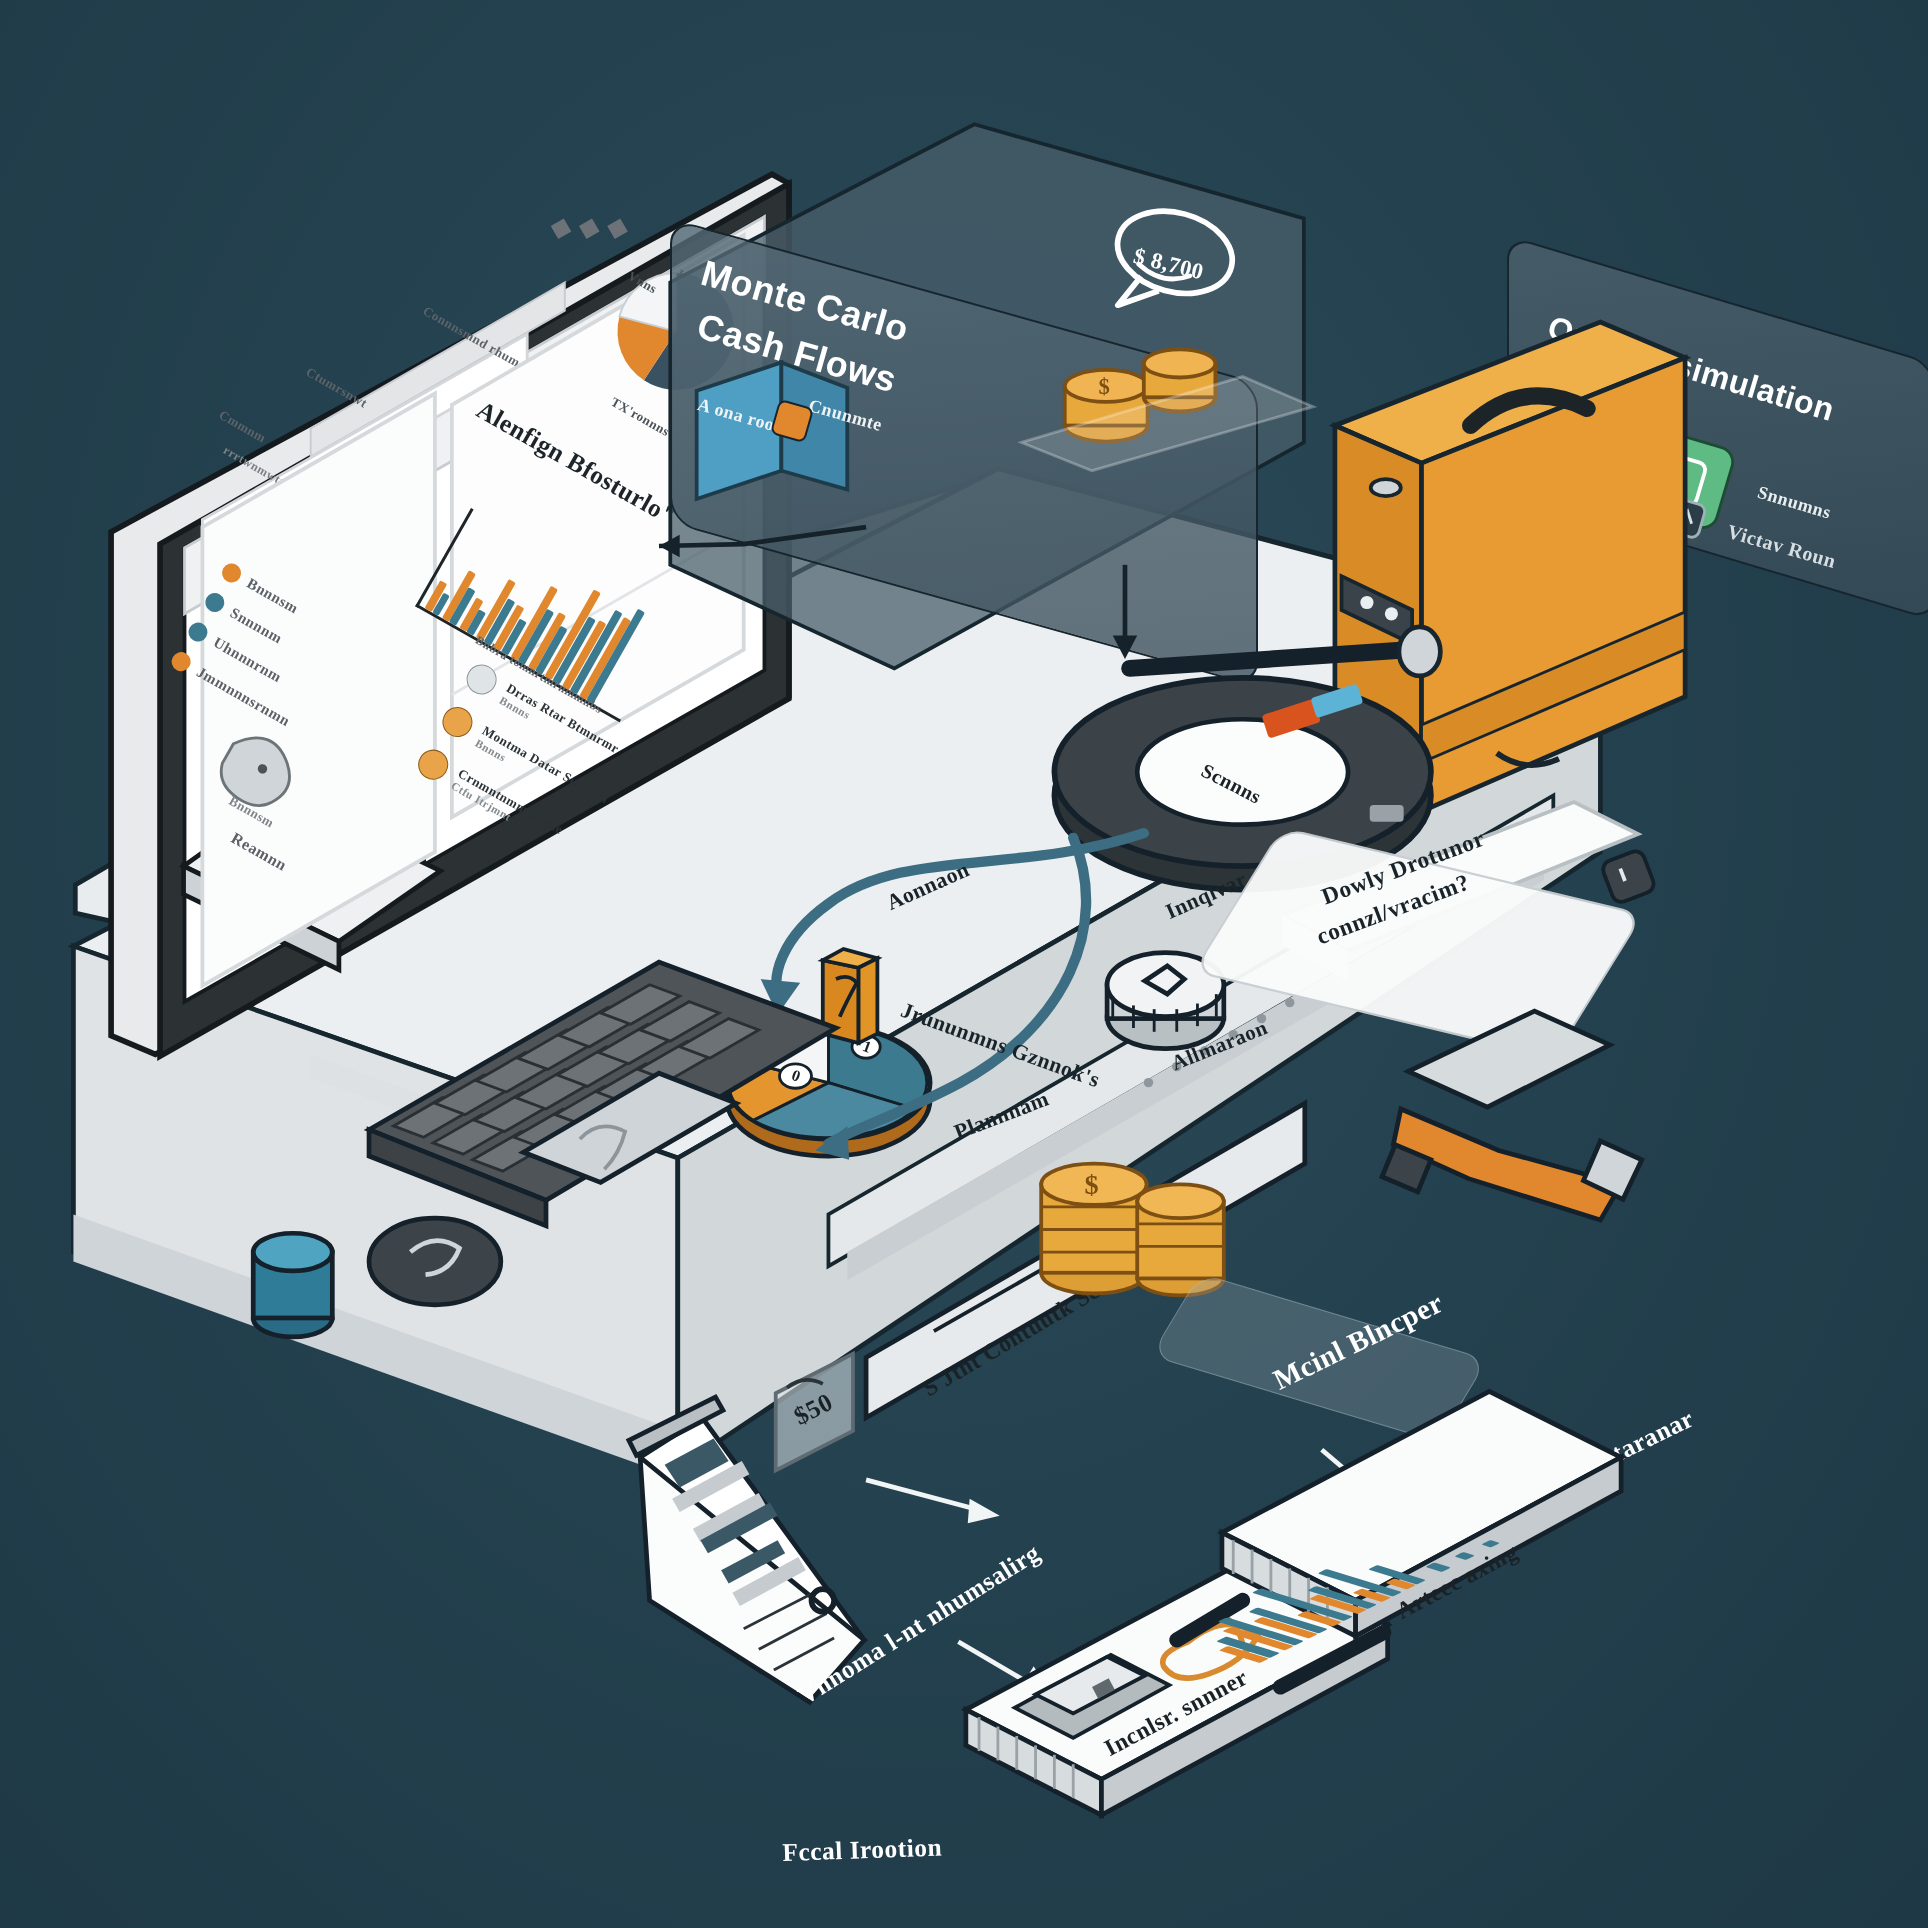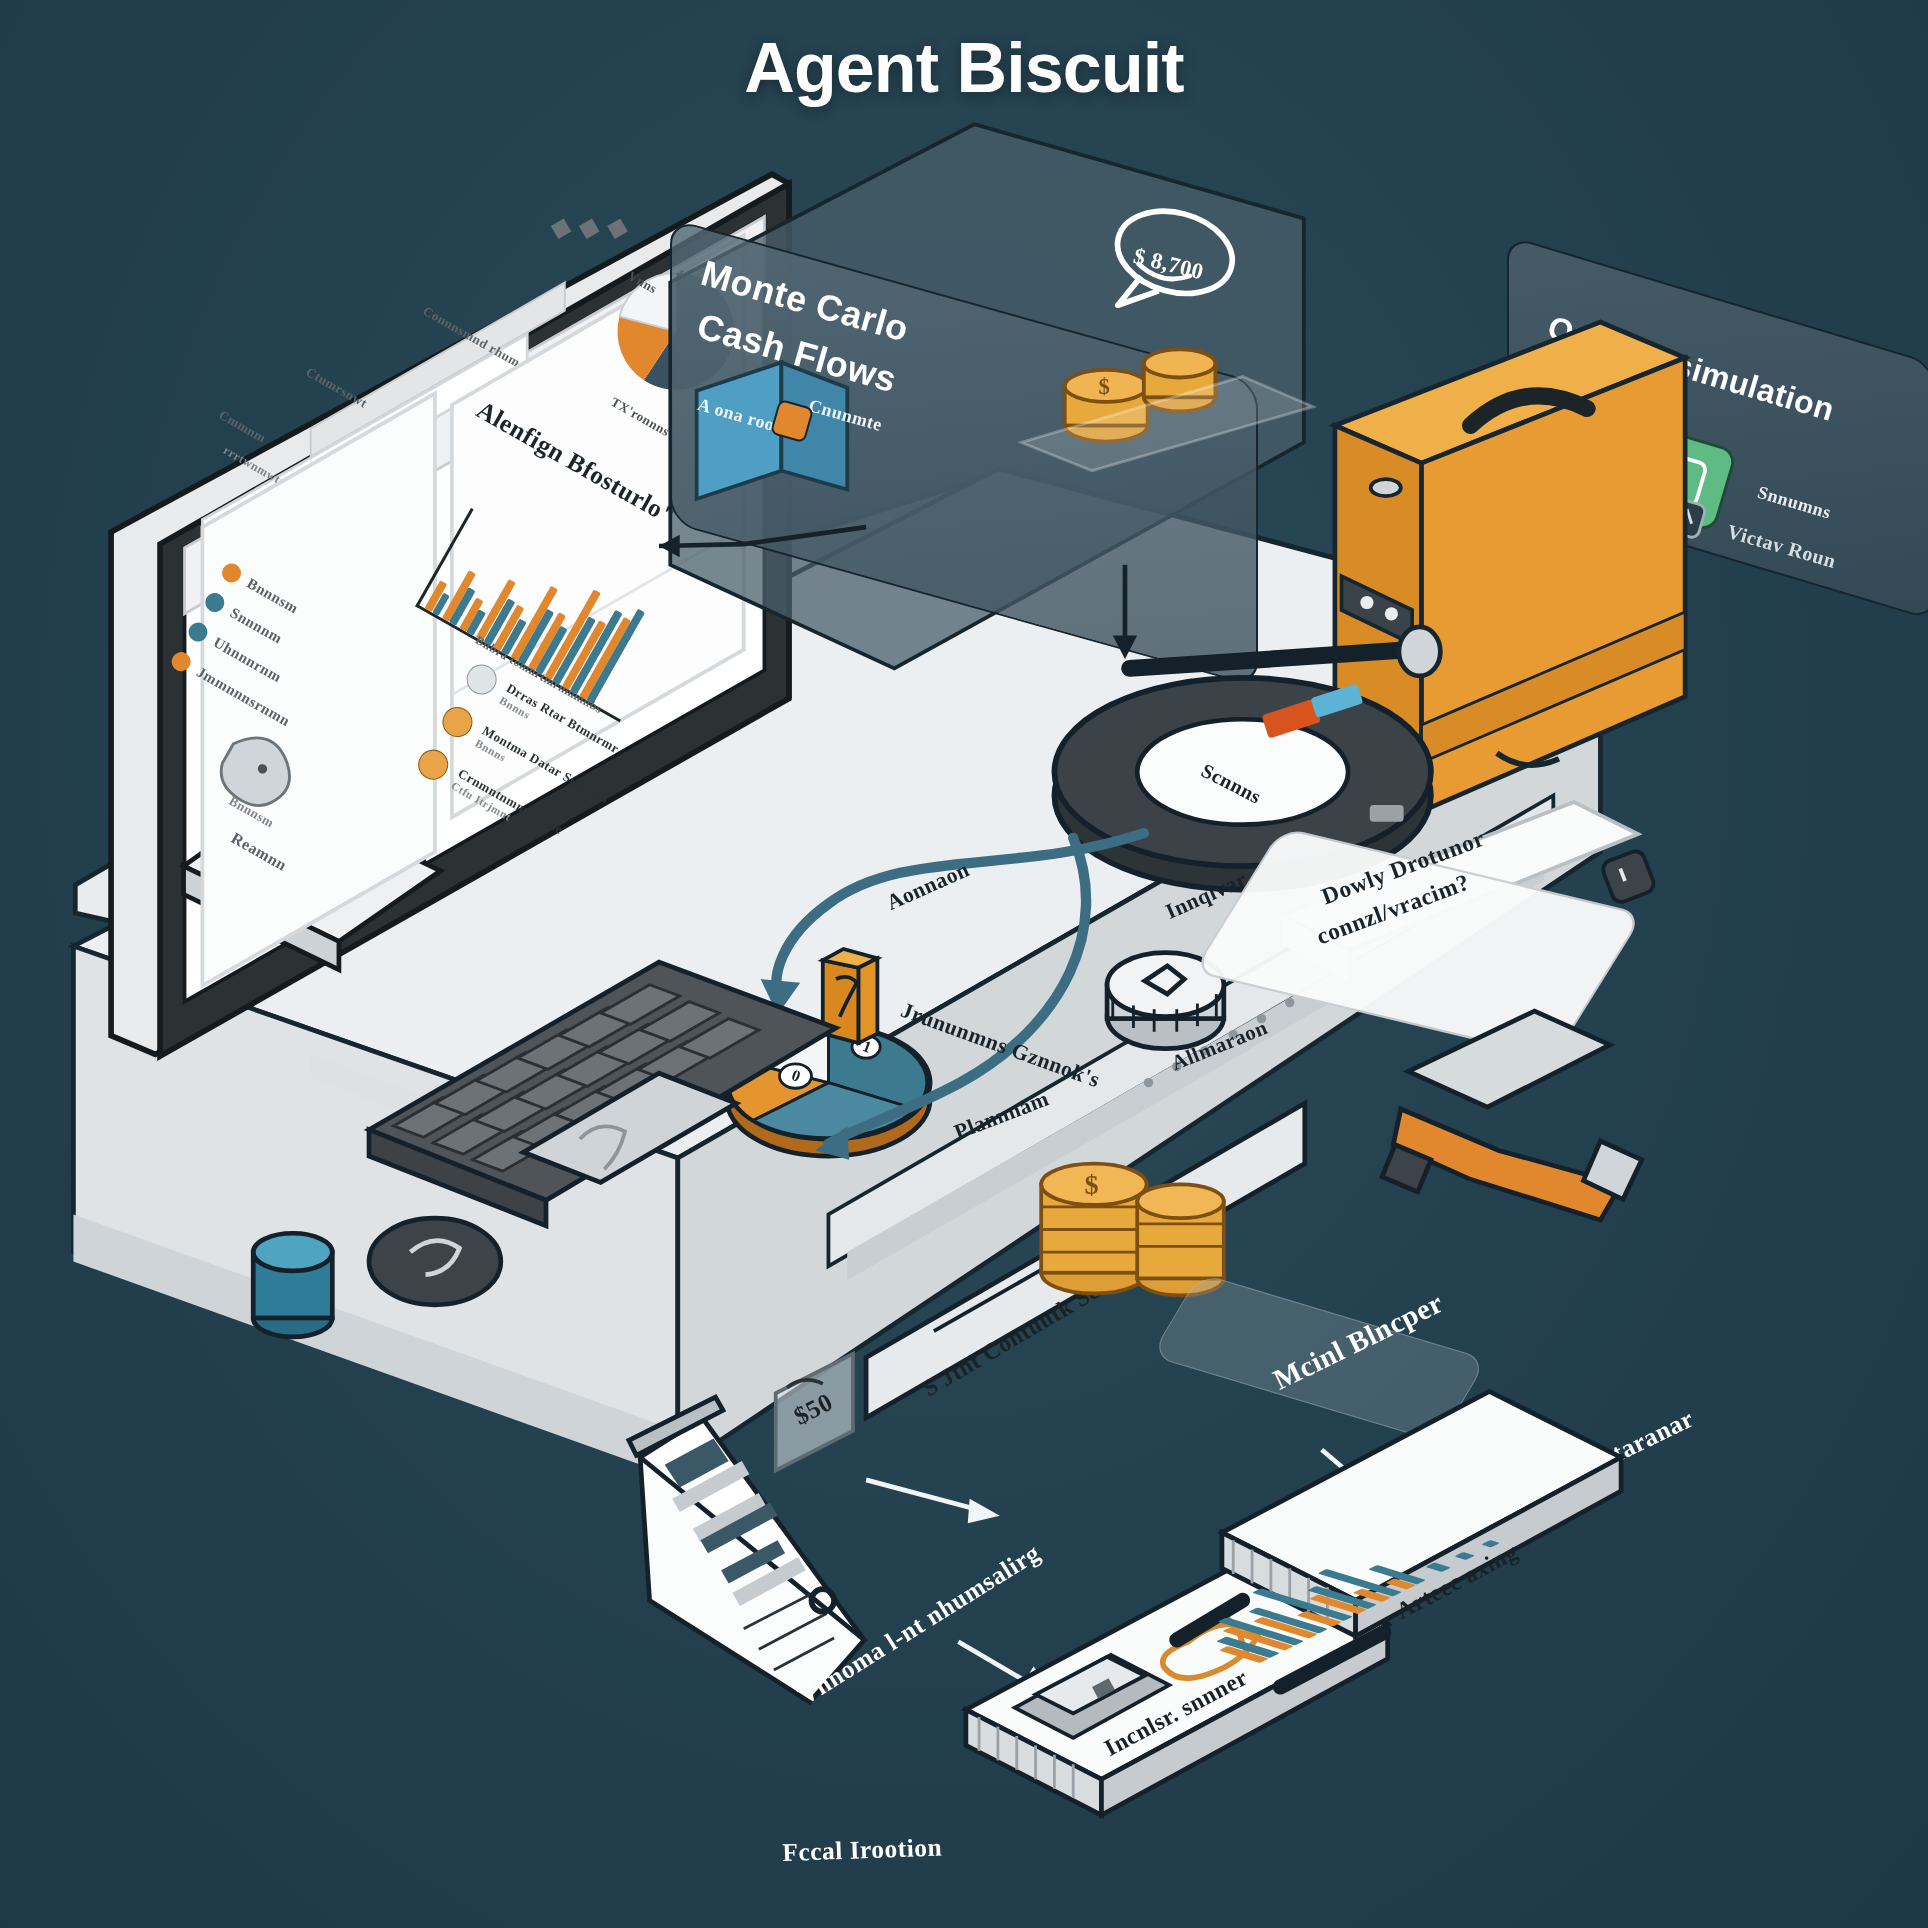--- a/index.html
+++ b/index.html
@@ -15,21 +15,20 @@
 
   
   .bar{position:absolute;border-radius:1.9px;}
   svg{position:absolute;left:0;top:0;overflow:visible;}
 </style>
 </head>
 <body>
 
 <div id="stage">
 
-  <div id="title">Agent Biscuit</div>
 
   <svg width="1928" height="1928" viewBox="0 0 2048 2048">
 
     <polygon points="1070,500 1400,660 1400,690 660,1100 80,970 80,940 560,660" fill="#e9ecee" stroke="#16262e" stroke-width="5"></polygon>
     <polygon points="1070,500 1690,665 1400,830 790,660" fill="#eef1f2" stroke="#16262e" stroke-width="5"></polygon>
 
     <polygon points="1060,498 1700,668 720,1230 78,1005" fill="#eceff1" stroke="#16262e" stroke-width="5"></polygon>
 
     <polygon points="78,1005 720,1230 720,1560 78,1330" fill="#dfe3e6" stroke="#16262e" stroke-width="5"></polygon>
 

